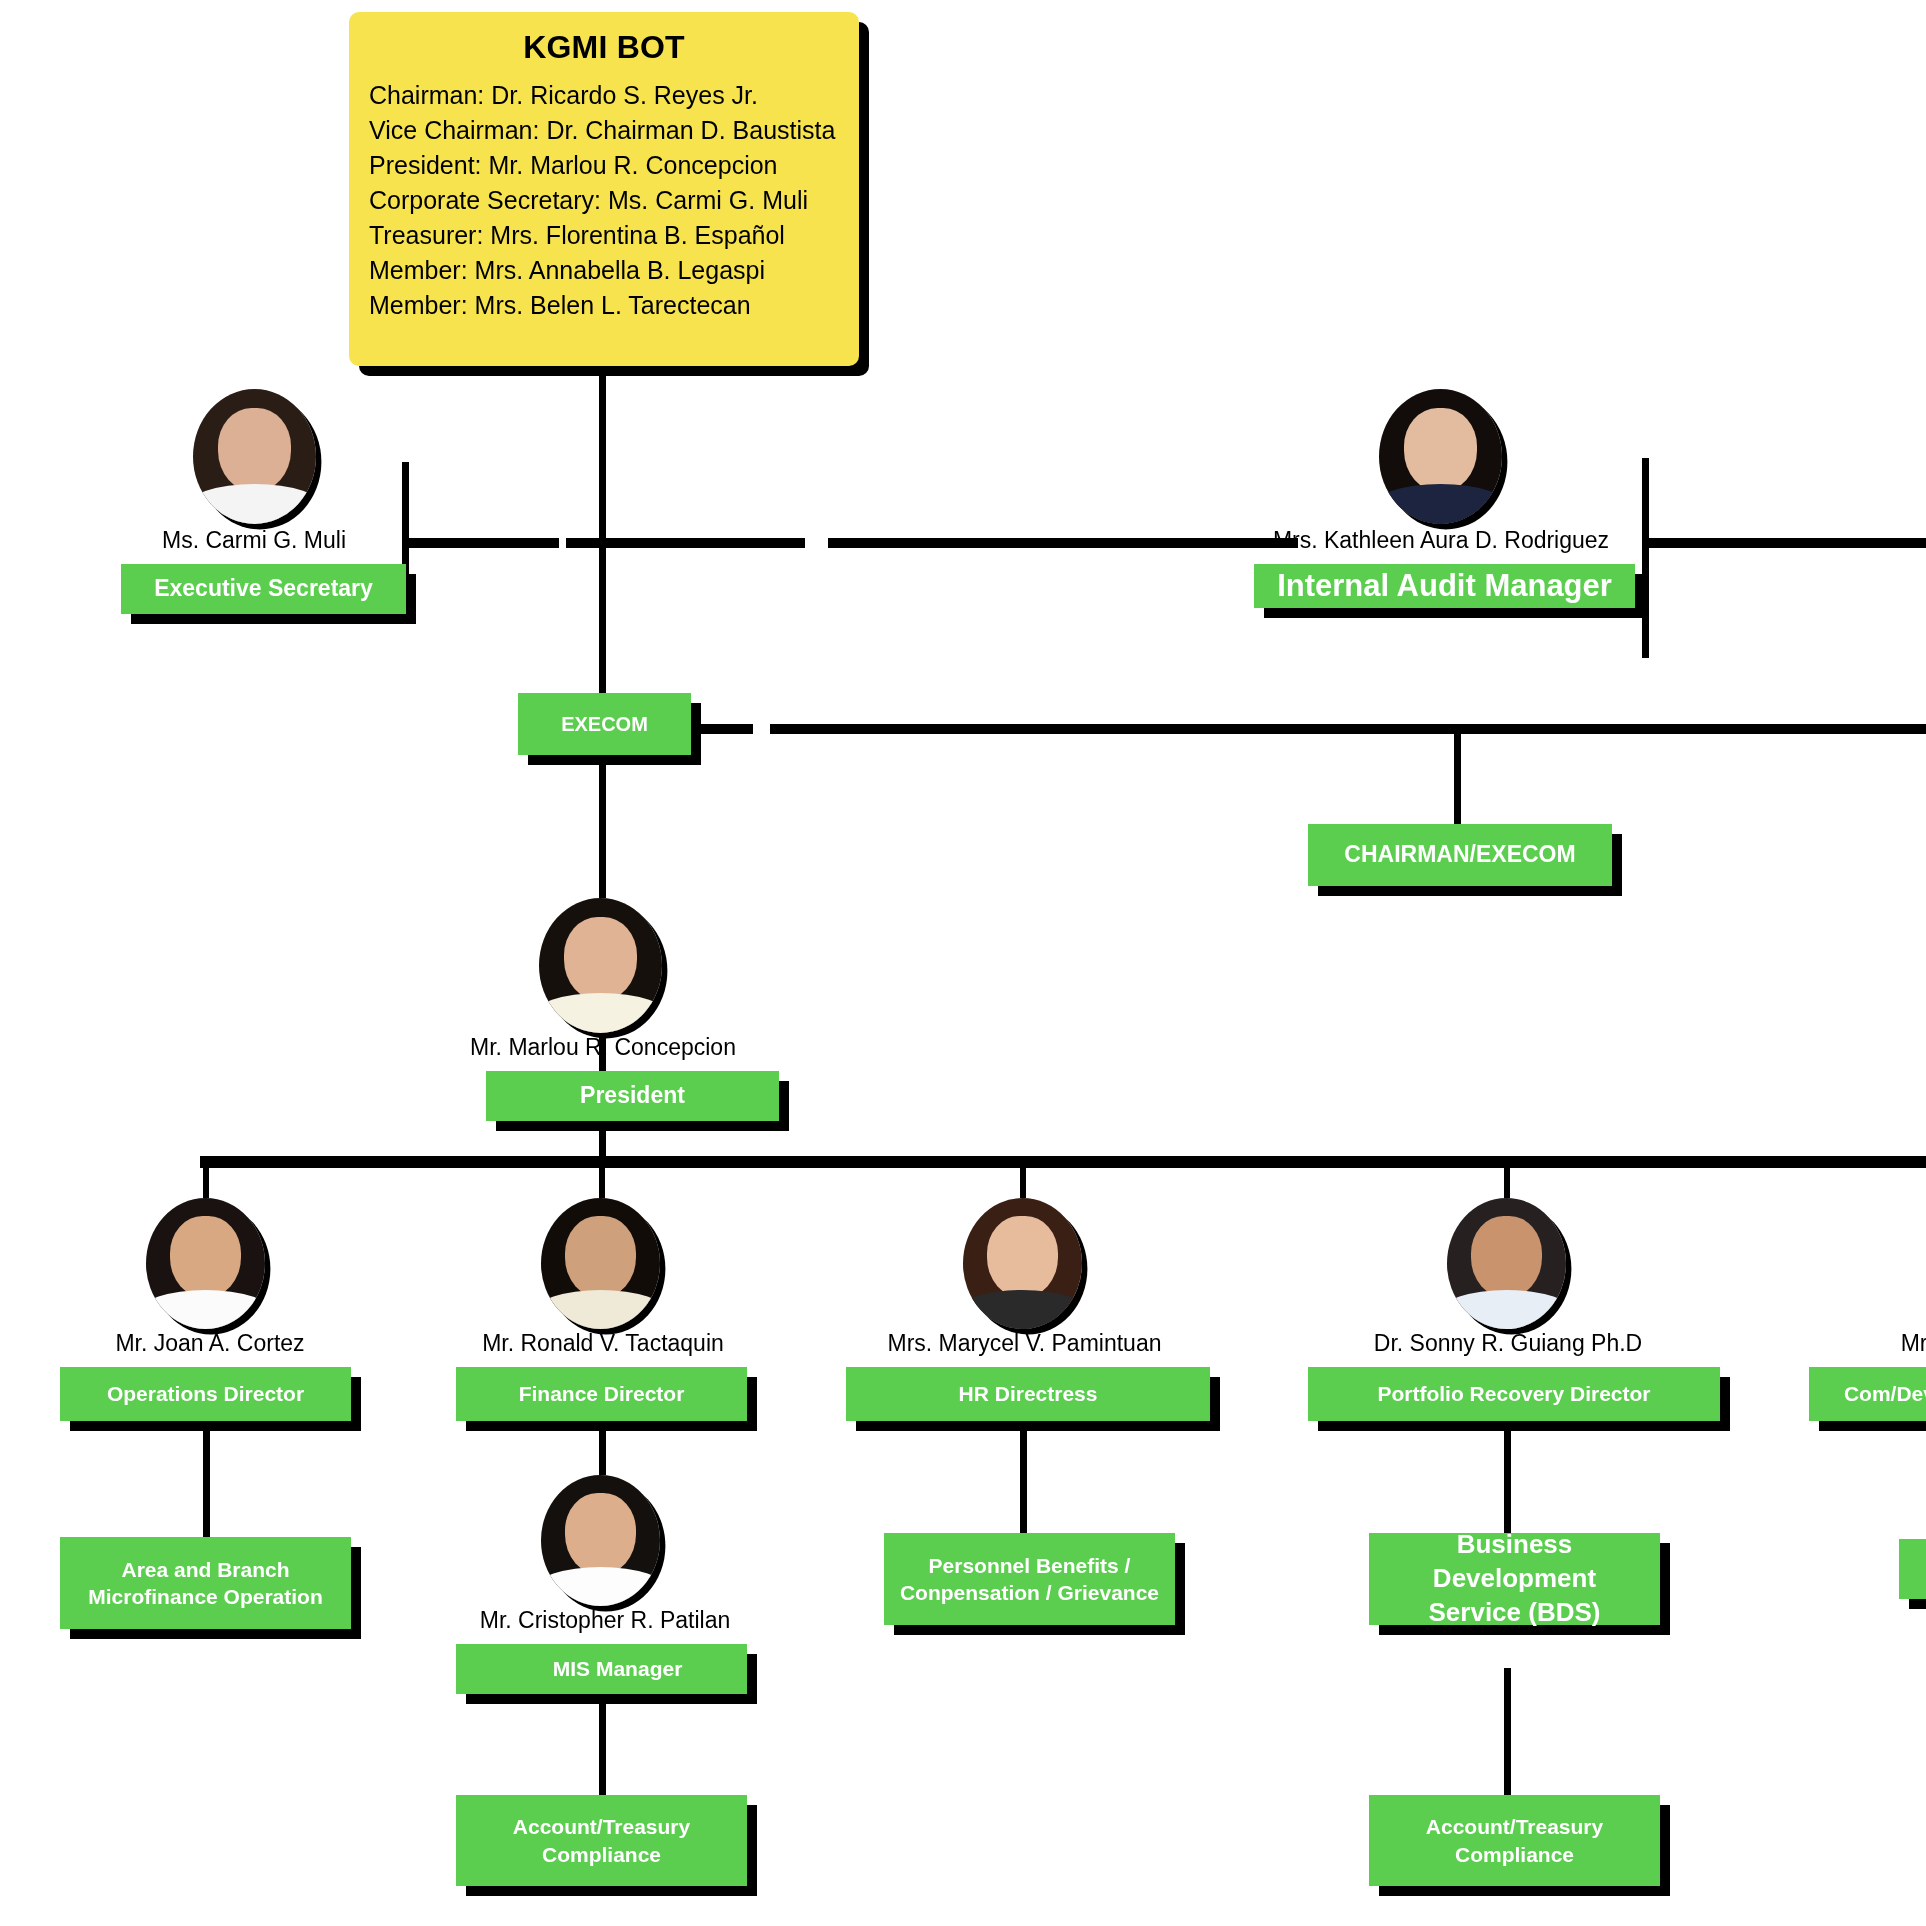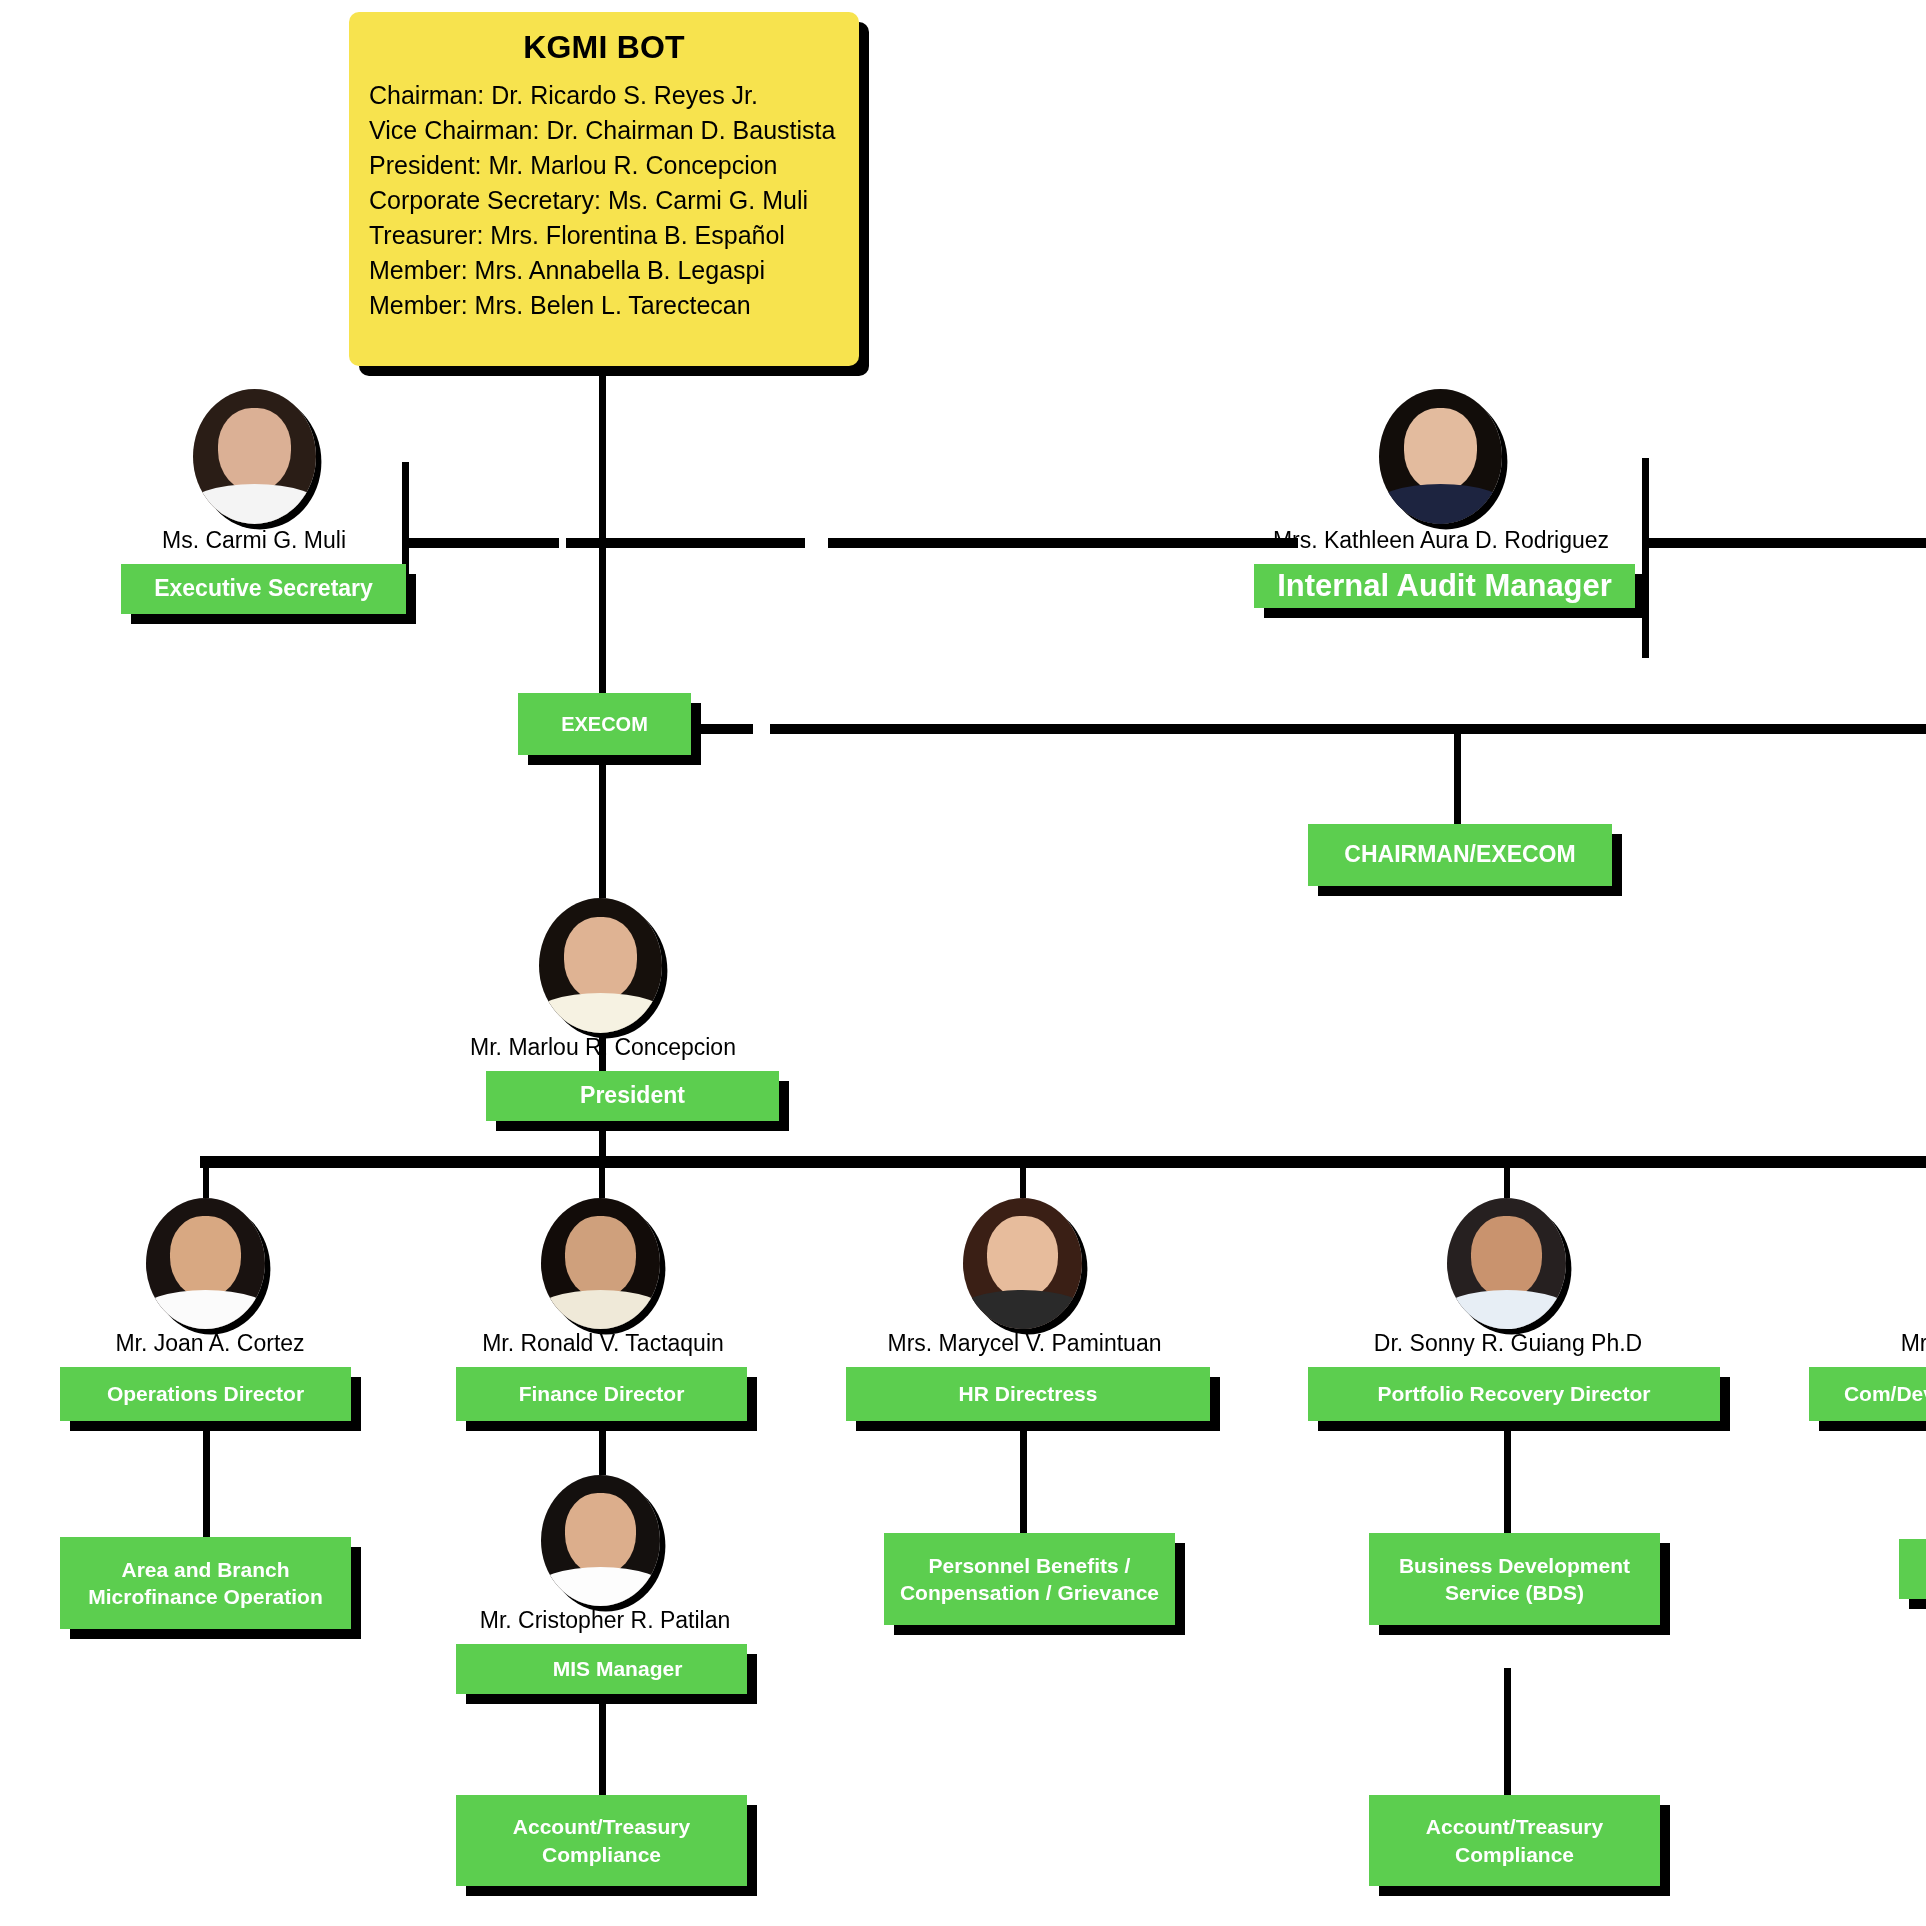--- a/index.html
+++ b/index.html
@@ -202,21 +202,21 @@
     <div class="body" style="background:#fdfdfd;"></div>
   </div>
   <div class="person-name" style="left:445px;top:1609px;width:320px;">Mr. Cristopher R. Patilan</div>
   <div class="role-box" style="left:456px;top:1644px;width:291px;height:50px;font-size:21px;padding-left:36px;">MIS Manager</div>
 
   <div class="role-box" style="left:884px;top:1533px;width:291px;height:92px;font-size:21px;flex-direction:column;">
     <span>Personnel Benefits /</span>
     <span>Conpensation / Grievance</span>
   </div>
 
-  <div class="role-box" style="left:1369px;top:1533px;width:291px;height:92px;font-size:21px;flex-direction:column;">
+  <div class="role-box" style="left:1369px;top:1533px;width:291px;height:92px;font-size:26px;flex-direction:column;">
     <span>Business Development</span>
     <span>Service (BDS)</span>
   </div>
 
   <div class="role-box" style="left:1899px;top:1539px;width:291px;height:60px;font-size:21px;">Training</div>
 
   <div class="role-box" style="left:456px;top:1795px;width:291px;height:91px;font-size:21px;flex-direction:column;">
     <span>Account/Treasury</span>
     <span>Compliance</span>
   </div>

